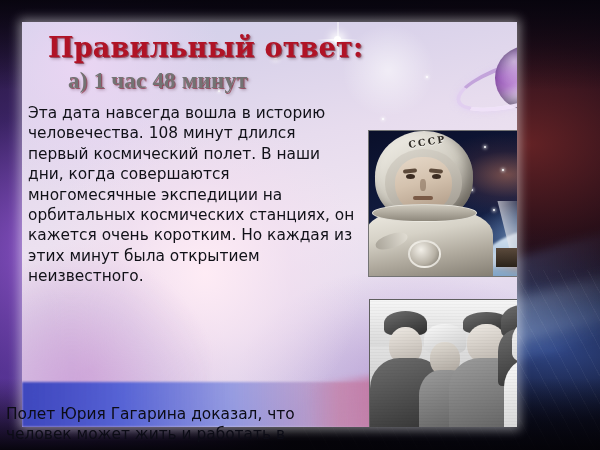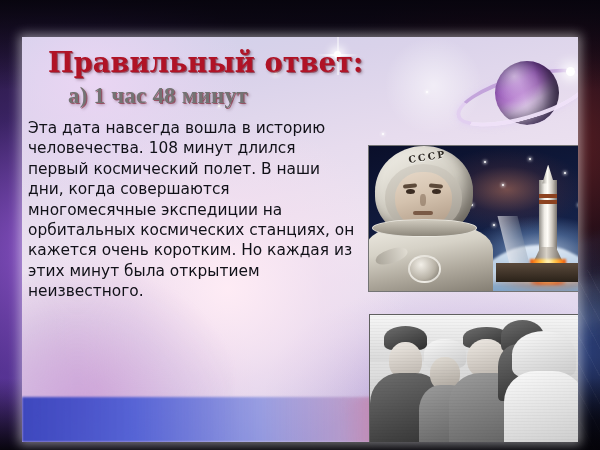--- a/index.html
+++ b/index.html
@@ -43,21 +43,21 @@
     position:absolute;left:0;top:0;width:100%;height:20%;
     background:linear-gradient(180deg,rgba(6,4,12,.92),rgba(6,4,12,0));
   }
   .bd-dark-bot{
     position:absolute;left:0;bottom:0;width:100%;height:16%;
     background:linear-gradient(0deg,rgba(4,3,8,.95),rgba(4,3,8,0));
   }
 
   
   .slide{
-    position:absolute;left:22px;top:37px;width:556px;height:405px;
+    position:absolute;left:22px;top:22px;width:495px;height:405px;
     overflow:hidden;
     box-shadow:0 0 10px 3px rgba(255,255,255,.45);
   }
   .slide-sky{
     position:absolute;inset:0;
     background:
       radial-gradient(circle at 74% 12%, rgba(255,255,255,.55) 0%, rgba(255,255,255,0) 9%),
       radial-gradient(ellipse 46% 60% at 37% 62%, rgba(255,236,245,.95) 0%, rgba(244,223,240,.55) 38%, rgba(228,214,240,0) 70%),
       radial-gradient(ellipse 40% 46% at 14% 86%, rgba(212,160,205,.55) 0%, rgba(200,170,220,0) 70%),
       radial-gradient(ellipse 48% 38% at 78% 88%, rgba(150,110,190,.42) 0%, rgba(150,120,190,0) 72%),
@@ -402,14 +402,15 @@
       <div class="fig" style="left:62%;top:12%;width:34%;height:88%;">
         <div class="cap f-light" style="left:6%;top:0;width:86%;height:40%;"></div>
         <div class="body f-light" style="left:-4%;top:34%;width:108%;height:66%;"></div>
       </div>
 
       <div class="p2-grain"></div>
     </div>
 
   </div>
 
+  <div class="tail-text">Полет Юрия Гагарина доказал, что человек может жить и работать в</div>
 
 </div>
 
 </body></html>

